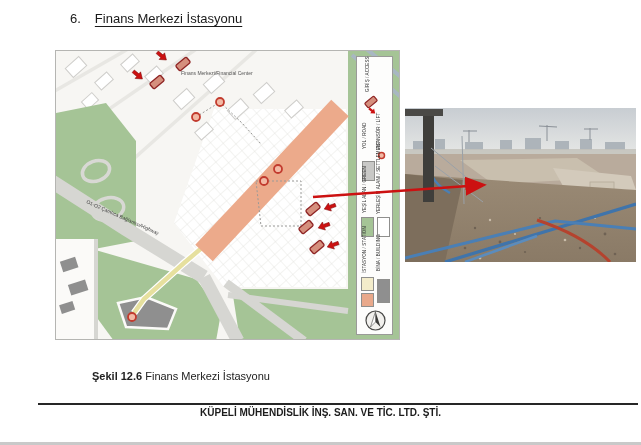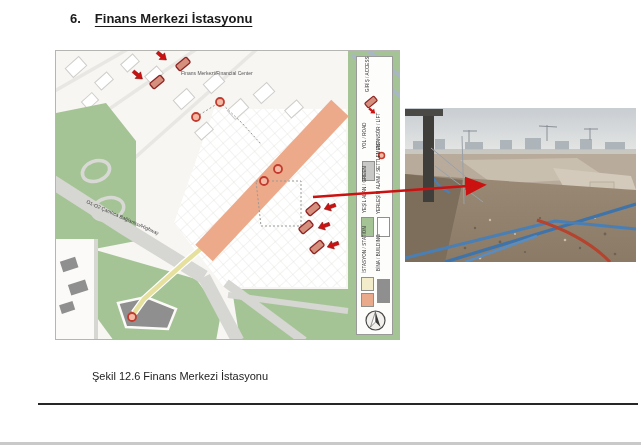--- a/index.html
+++ b/index.html
@@ -1,20 +1,20 @@
 <!DOCTYPE html>
 <html><head>
 <meta charset="utf-8">
 <style>
   * { margin:0; padding:0; box-sizing:border-box; }
   body { font-family:"Liberation Sans", sans-serif; background:#ffffff; }
   .page { position:relative; width:641px; height:445px; background:#ffffff; overflow:hidden; }
 
   
-  .heading { position:absolute; left:70px; top:11px; font-size:13px; font-weight:bold; color:#1a1a1a; }
+  .heading { position:absolute; left:70px; top:11px; font-size:13px; font-weight:normal; color:#1a1a1a; }
   .heading .num { display:inline-block; margin-right:14px; }
   .heading .title { text-decoration:underline; text-underline-offset:3px; }
 
   
   .map-fig { position:absolute; left:55px; top:50px; width:345px; height:290px;
              background:#f7f6f3; border:1px solid #b5b5b2; overflow:hidden; }
   .map-fig svg.basemap { position:absolute; left:0; top:0; }
 
   
   .legend { position:absolute; left:300px; top:5px; width:37px; height:279px;
@@ -30,21 +30,21 @@
   .sw-dark  { background:#8f8f8f; }
 
   
   .photo { position:absolute; left:405px; top:108px; width:231px; height:154px; overflow:hidden; }
 
   
   .overlay { position:absolute; left:0; top:0; width:641px; height:445px; pointer-events:none; }
 
   
   .caption { position:absolute; left:92px; top:370px; font-size:11px; color:#222; }
-  .caption .cap-label { font-weight:normal; }
+  .caption .cap-label { font-weight:bold; }
 
   
   .footer-line { position:absolute; left:38px; top:403px; width:600px; border-top:2px solid #262626; }
   .footer-text { position:absolute; left:0; top:407px; width:641px; text-align:center;
                  font-size:10px; font-weight:bold; color:#1c1c1c; }
   .page-num { position:absolute; left:558px; top:417px; font-size:10px; color:#333;margin-top:27px; }
   .bottom-strip { position:absolute; left:0; bottom:0; width:641px; height:3px; background:#c9c9c9; }
 </style>
 </head>
 <body>
@@ -284,15 +284,16 @@
       </marker>
     </defs>
     <line x1="313" y1="197" x2="482" y2="185" stroke="#cc1111" stroke-width="2.4" marker-end="url(#ah)"></line>
   </svg>
 
   <div class="caption">
     <span class="cap-label">Şekil 12.6</span><span> Finans Merkezi İstasyonu</span>
   </div>
 
   <div class="footer-line"></div>
+  <div class="footer-text">KÜPELİ MÜHENDİSLİK İNŞ. SAN. VE TİC. LTD. ŞTİ.</div>
   <div class="page-num">25</div>
   <div class="bottom-strip"></div>
 </div>
 
 </body></html>

